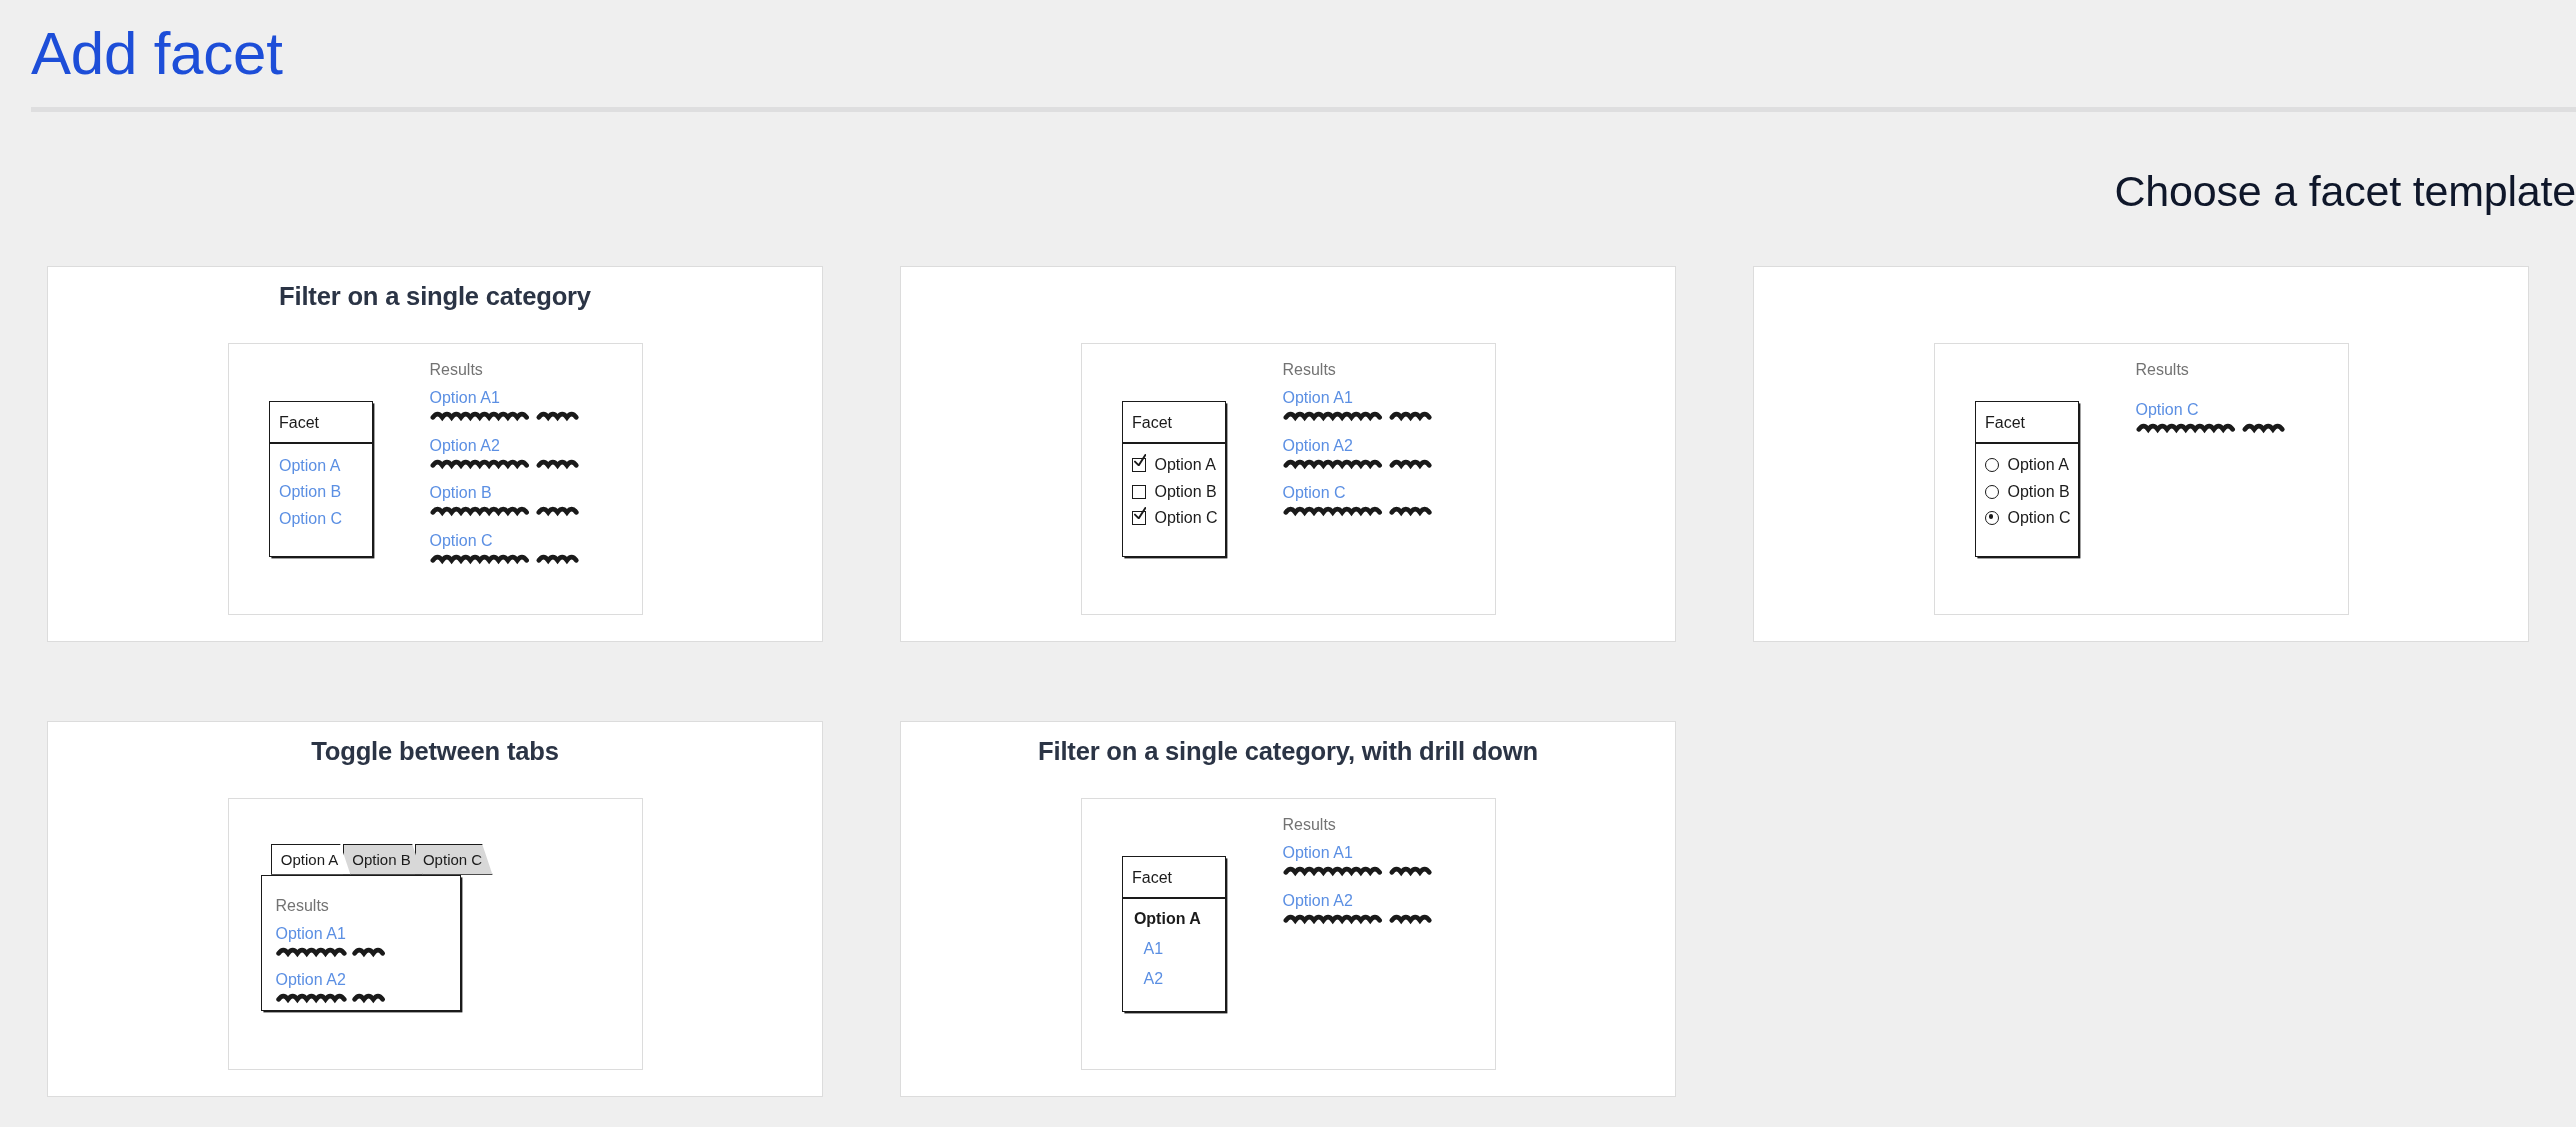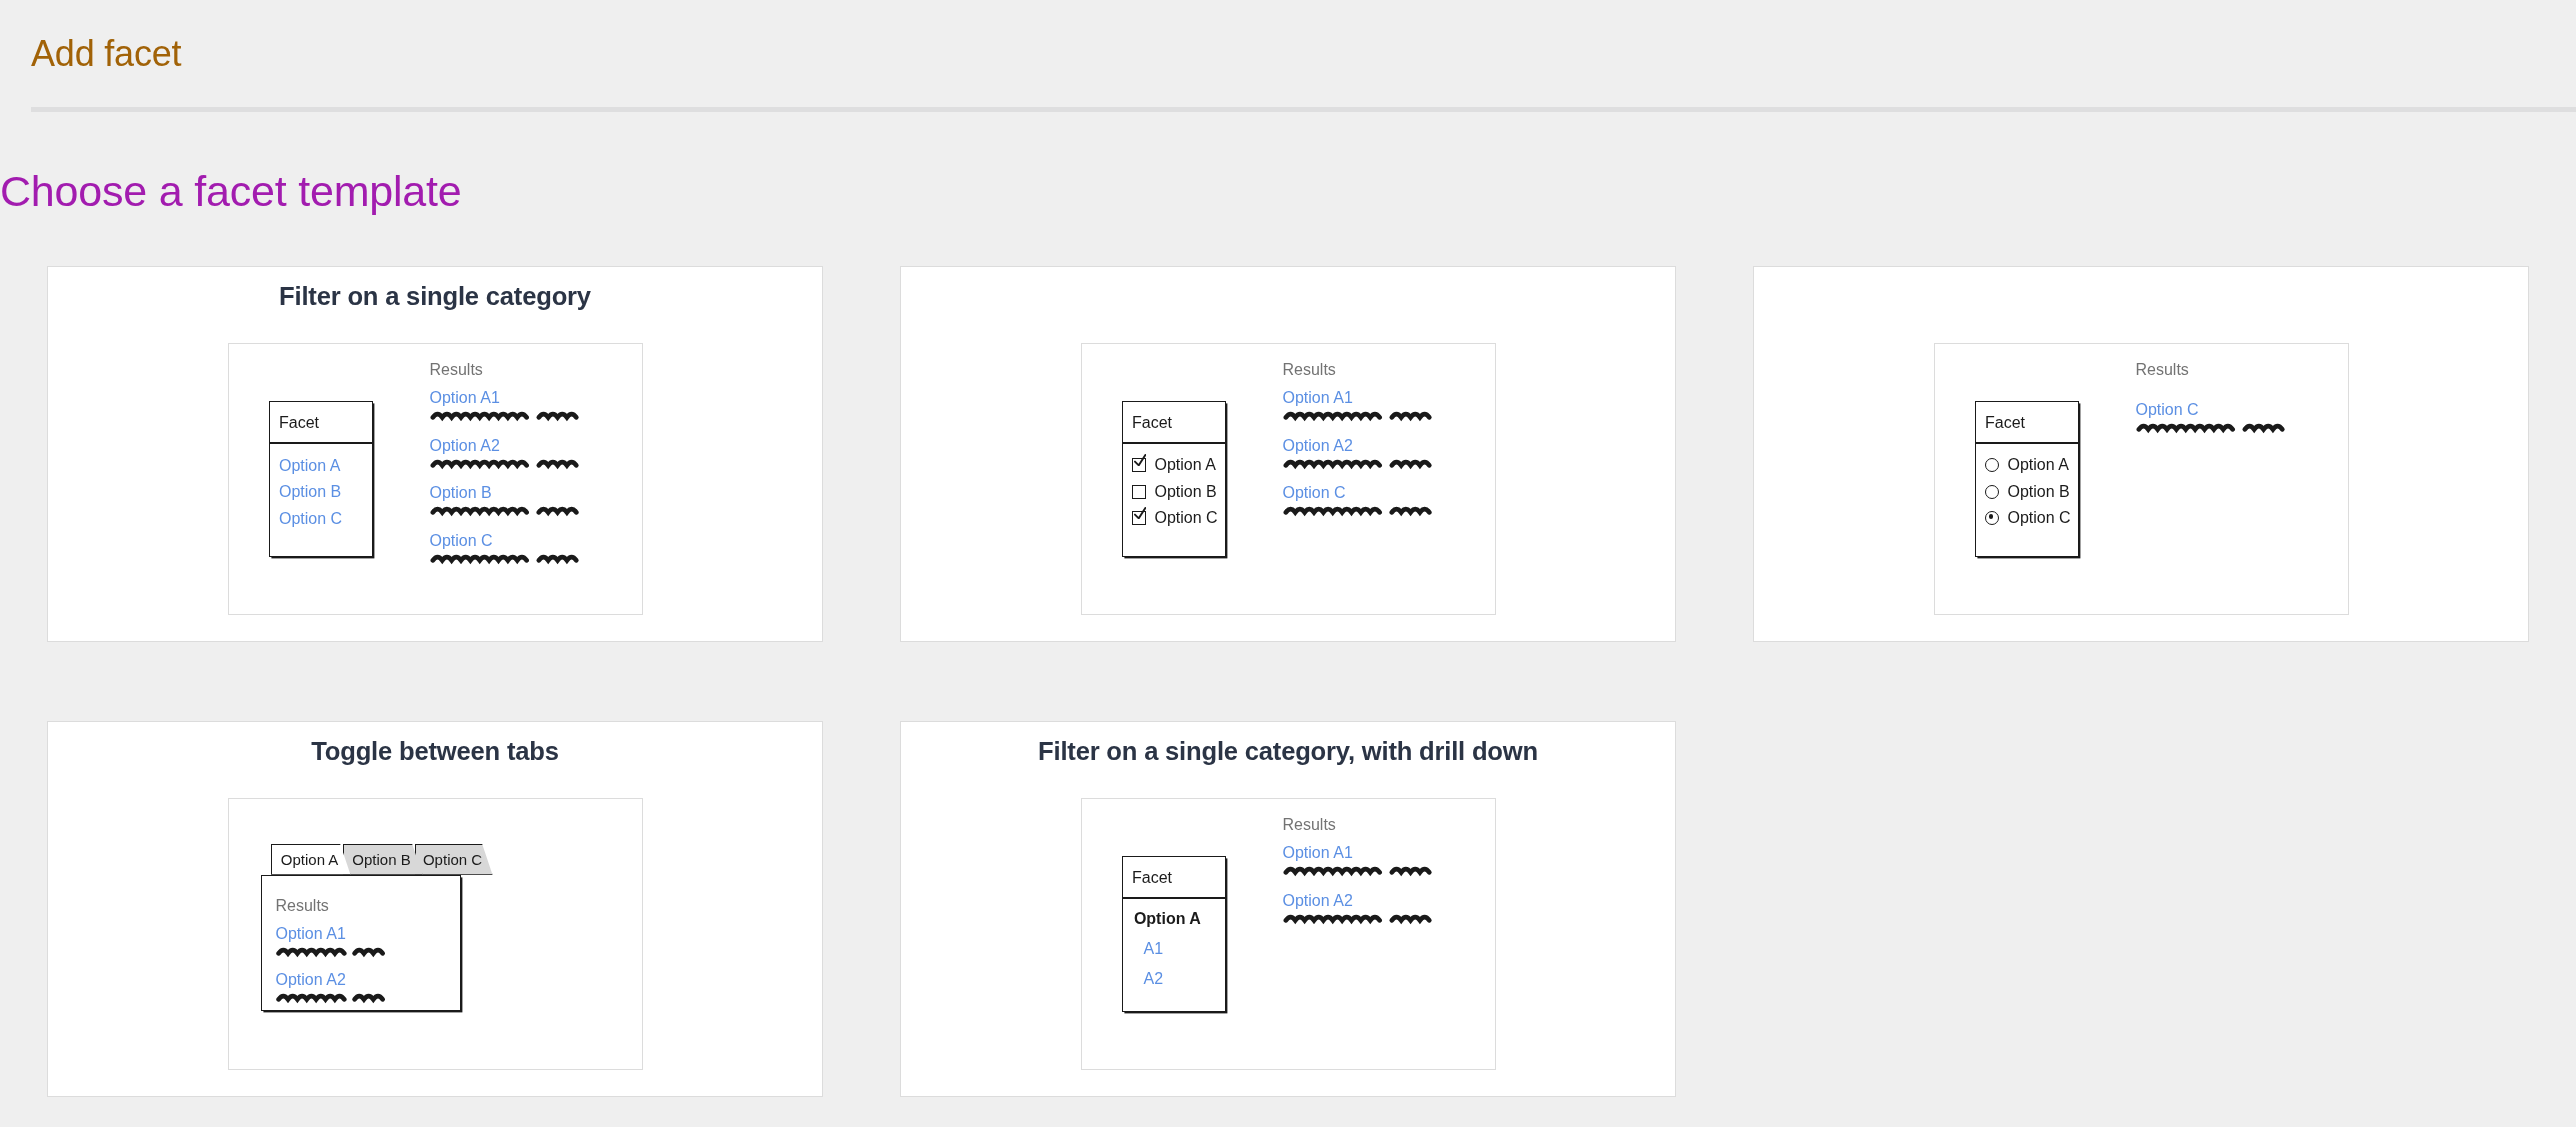--- a/index.html
+++ b/index.html
@@ -12,37 +12,37 @@
   }
 
   
   #page-header {
     height: 107px;
     padding-left: 31px;
     display: flex;
     align-items: center;
   }
   #page-title {
-    font-size: 36px;
+    font-size: 60px;
     font-weight: 400;
-    color: #a16207;
+    color: #1d4ed8;
     letter-spacing: -0.2px;
   }
   #header-divider {
     height: 4.7px;
     background: #dededf;
     margin-left: 31px;
   }
 
   
   #section-title {
-    text-align: left;
+    text-align: right;
     font-size: 43px;
     font-weight: 400;
-    color: #a21caf;
+    color: #0f172a;
     margin-top: 55px;
     letter-spacing: -0.2px;
   }
 
   
   #template-grid {
     margin-top: 50px;
     padding: 0 105px;
     display: grid;
     grid-template-columns: repeat(3, 776px);

